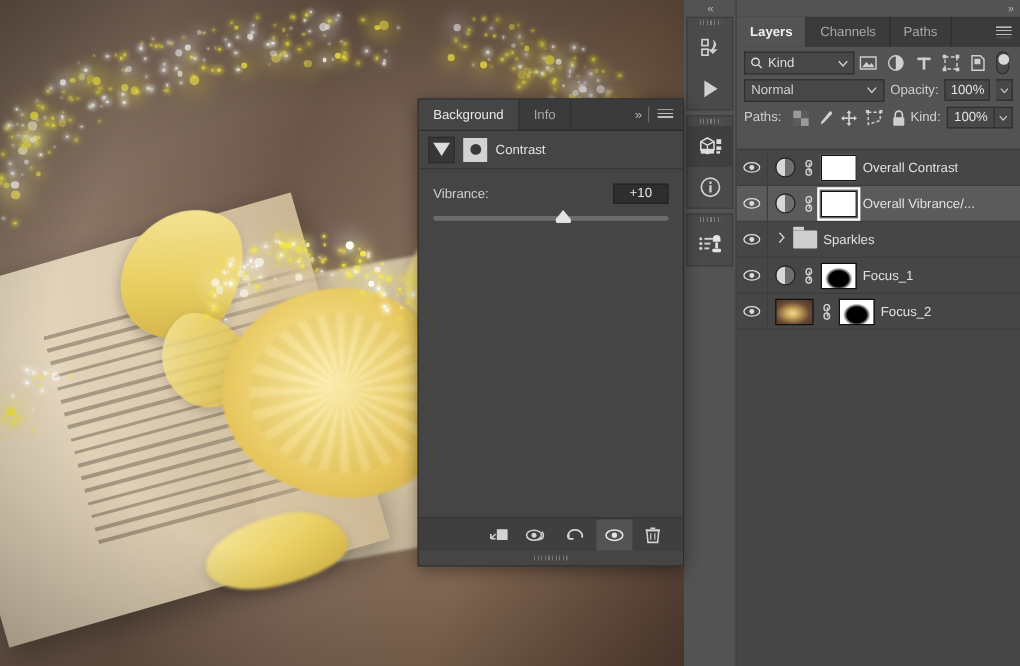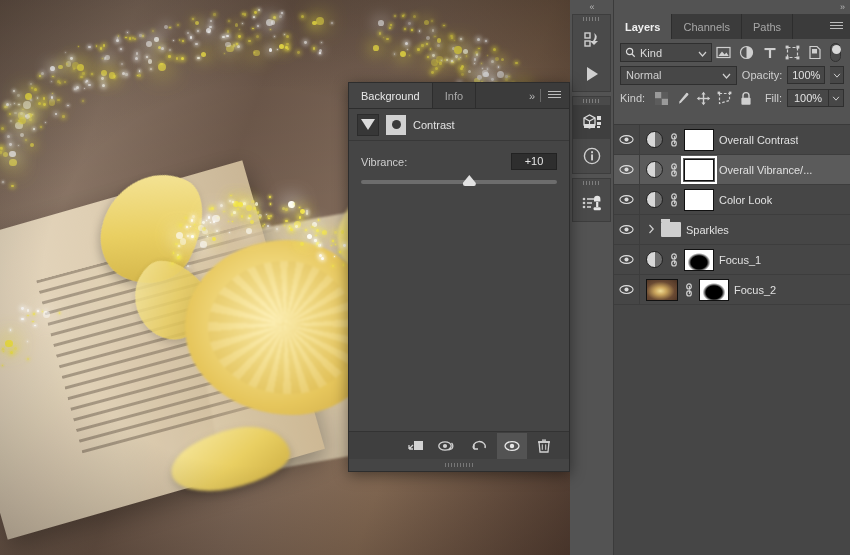--- a/index.html
+++ b/index.html
@@ -925,21 +925,21 @@
       <span class="sm-label">Opacity:</span>
       <span class="val-box">100%</span>
       <span class="step">
         <svg width="8" height="5" viewBox="0 0 9 6">
             <path d="M1 1 L4.5 5 L8 1" fill="none" stroke="#cfcfcf" stroke-width="1.2"></path>
           </svg>
       </span>
     </div>
 
     <div class="lp-lock">
-      <span class="sm-label" style="margin-right:6px">Kind:</span>
+      <span class="sm-label" style="margin-right:6px">Paths:</span>
       <span class="lock-ico">
         <svg width="13" height="13" viewBox="0 0 12 12">
           <rect x="0" y="0" width="6" height="6" fill="#9a9a9a"></rect>
             <rect x="6" y="6" width="6" height="6" fill="#9a9a9a"></rect>
           <rect x="6" y="0" width="6" height="6" fill="#5c5c5c"></rect>
             <rect x="0" y="6" width="6" height="6" fill="#5c5c5c"></rect>
         </svg>
       </span>
       <span class="lock-ico">
         <svg width="15" height="15" viewBox="0 0 15 15">
@@ -959,21 +959,21 @@
           <rect x="0.6" y="0.6" width="2.6" height="2.6" fill="#cfcfcf"></rect>
             <rect x="11.8" y="0.6" width="2.6" height="2.6" fill="#cfcfcf"></rect>
         </svg>
       </span>
       <span class="lock-ico">
         <svg width="14" height="15" viewBox="0 0 14 15">
           <path d="M4 7 V4.6 a3 3 0 0 1 6 0 V7" fill="none" stroke="#cfcfcf" stroke-width="1.4"></path>
           <rect x="2.4" y="6.8" width="9.2" height="7" rx="1" fill="#cfcfcf"></rect>
         </svg>
       </span>
-      <span class="sm-label" style="margin-left:auto; margin-right:5px">Fill:</span>
+      <span class="sm-label" style="margin-left:auto; margin-right:5px">Kind:</span>
       <span class="val-box">100%</span>
       <span class="step">
         <svg width="8" height="5" viewBox="0 0 9 6">
             <path d="M1 1 L4.5 5 L8 1" fill="none" stroke="#cfcfcf" stroke-width="1.2"></path>
           </svg>
       </span>
     </div>
 
     <div class="lp-list" id="layer-list">
         <div class="lrow">
@@ -1017,40 +1017,20 @@
           </div>
         </div>
         <div class="lrow">
           <div class="eye">
             <svg width="15" height="11" viewBox="0 0 16 11">
               <ellipse cx="8" cy="5.5" rx="7" ry="4.2" fill="none" stroke="#dcdcdc" stroke-width="1.2"></ellipse>
               <circle cx="8" cy="5.5" r="2.2" fill="#dcdcdc"></circle>
             </svg>
           </div>
           <div class="lcontent">
-            <span class="thumb-adj"></span>
-            <span class="link-ico">
-              <svg width="10" height="14" viewBox="0 0 10 14">
-                <path d="M5 3.2 a2.2 2.2 0 0 1 0 3.2 M5 7.6 a2.2 2.2 0 0 1 0 3.2" fill="none" stroke="#cfcfcf" stroke-width="1.2"></path>
-                <ellipse cx="5" cy="3.4" rx="2.3" ry="2.6" fill="none" stroke="#cfcfcf" stroke-width="1.2"></ellipse>
-                <ellipse cx="5" cy="10.4" rx="2.3" ry="2.6" fill="none" stroke="#cfcfcf" stroke-width="1.2"></ellipse>
-              </svg>
-            </span>
-            <span class="mask-th"></span>
-            <span class="lname">Color Look</span>
-          </div>
-        </div>
-        <div class="lrow">
-          <div class="eye">
-            <svg width="15" height="11" viewBox="0 0 16 11">
-              <ellipse cx="8" cy="5.5" rx="7" ry="4.2" fill="none" stroke="#dcdcdc" stroke-width="1.2"></ellipse>
-              <circle cx="8" cy="5.5" r="2.2" fill="#dcdcdc"></circle>
-            </svg>
-          </div>
-          <div class="lcontent">
             <span class="arrow-r"><svg width="7" height="10" viewBox="0 0 7 10">
                 <path d="M1.5 1 L5.2 5 L1.5 9" fill="none" stroke="#cfcfcf" stroke-width="1.2"></path>
               </svg></span>
             <span class="folder-ico"></span>
             <span class="lname">Sparkles</span>
           </div>
         </div>
         <div class="lrow">
           <div class="eye">
             <svg width="15" height="11" viewBox="0 0 16 11">

